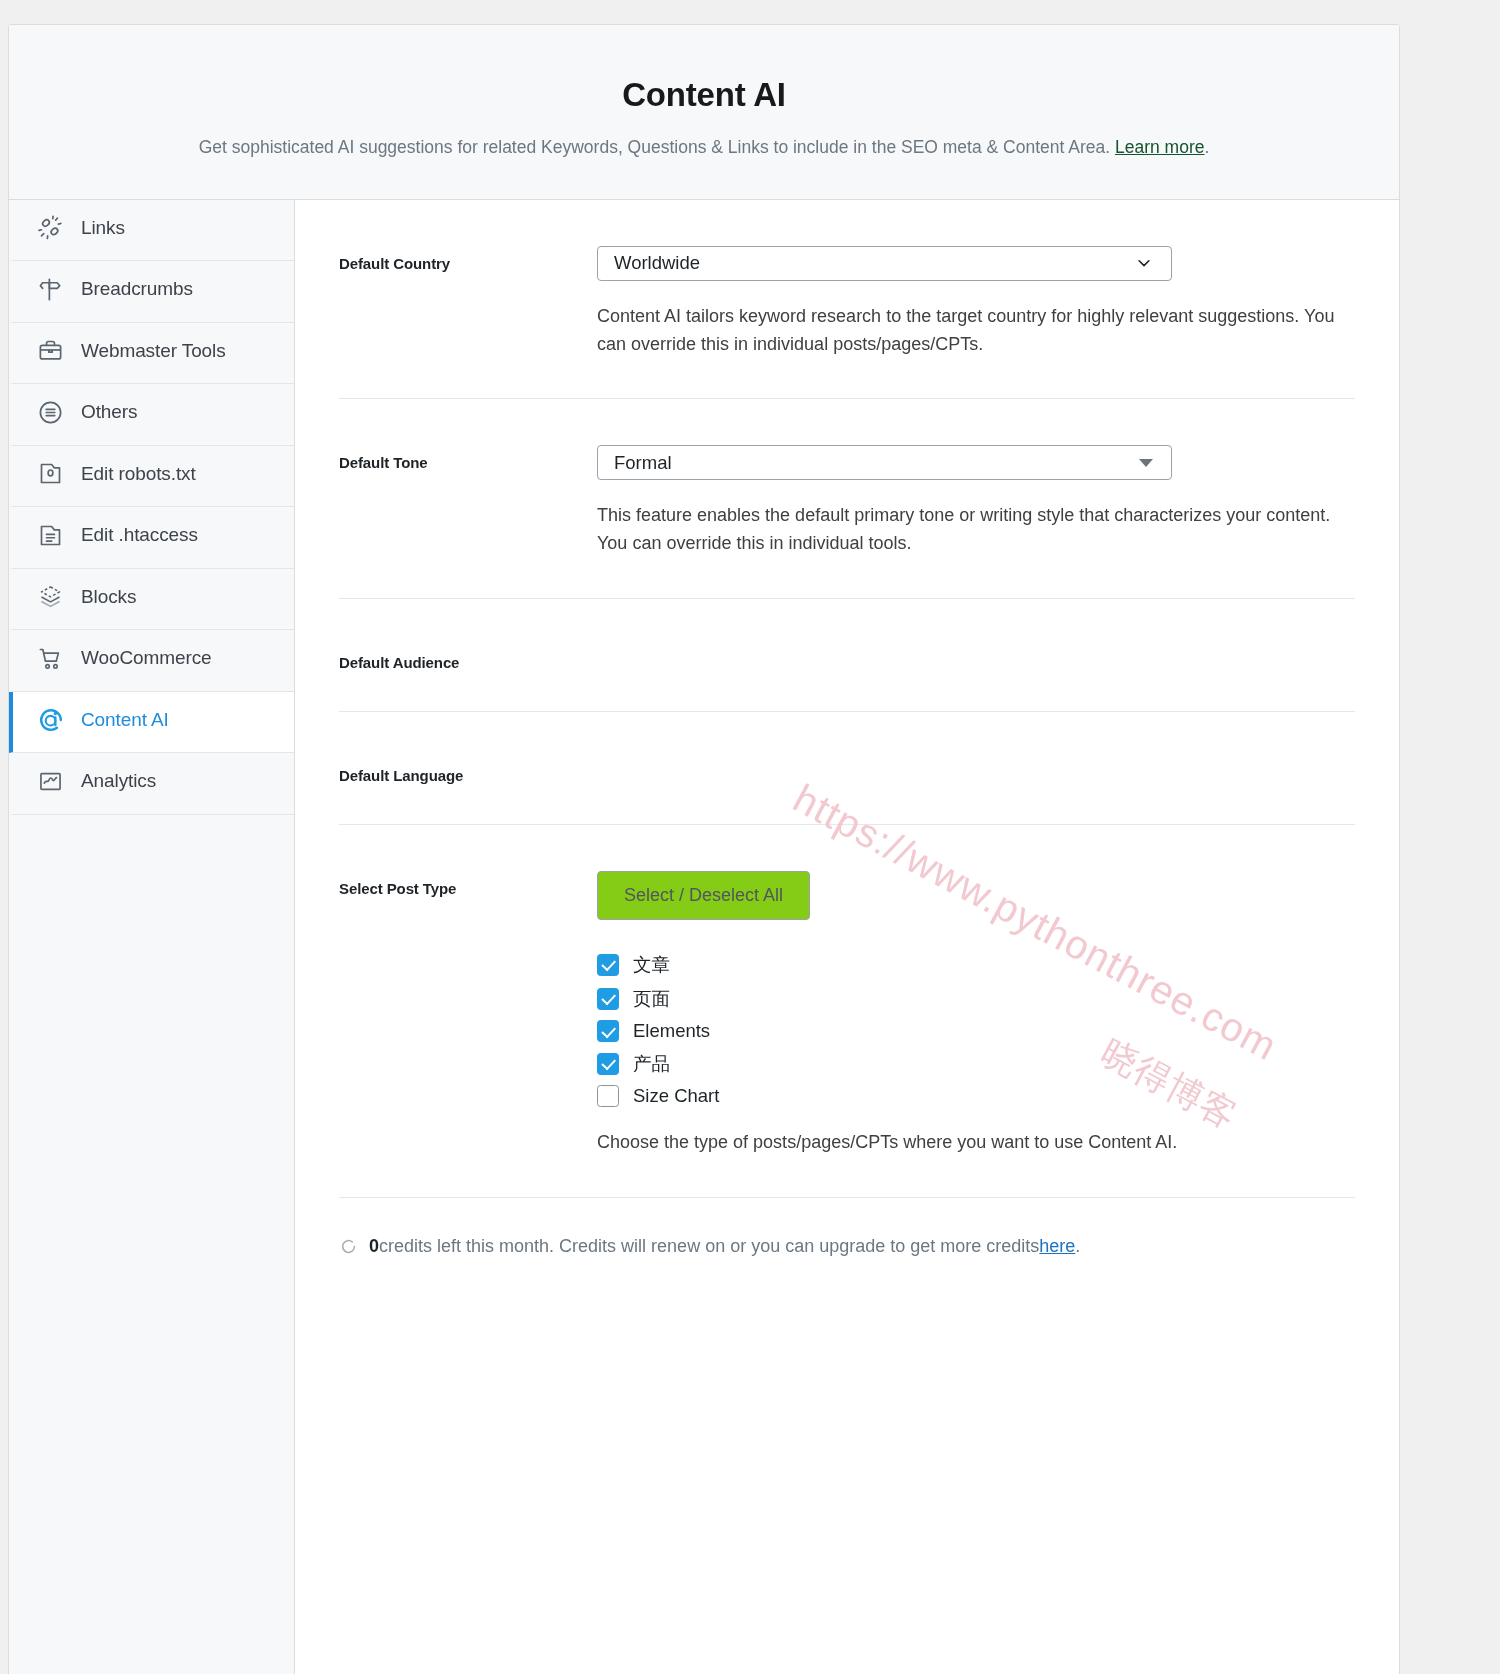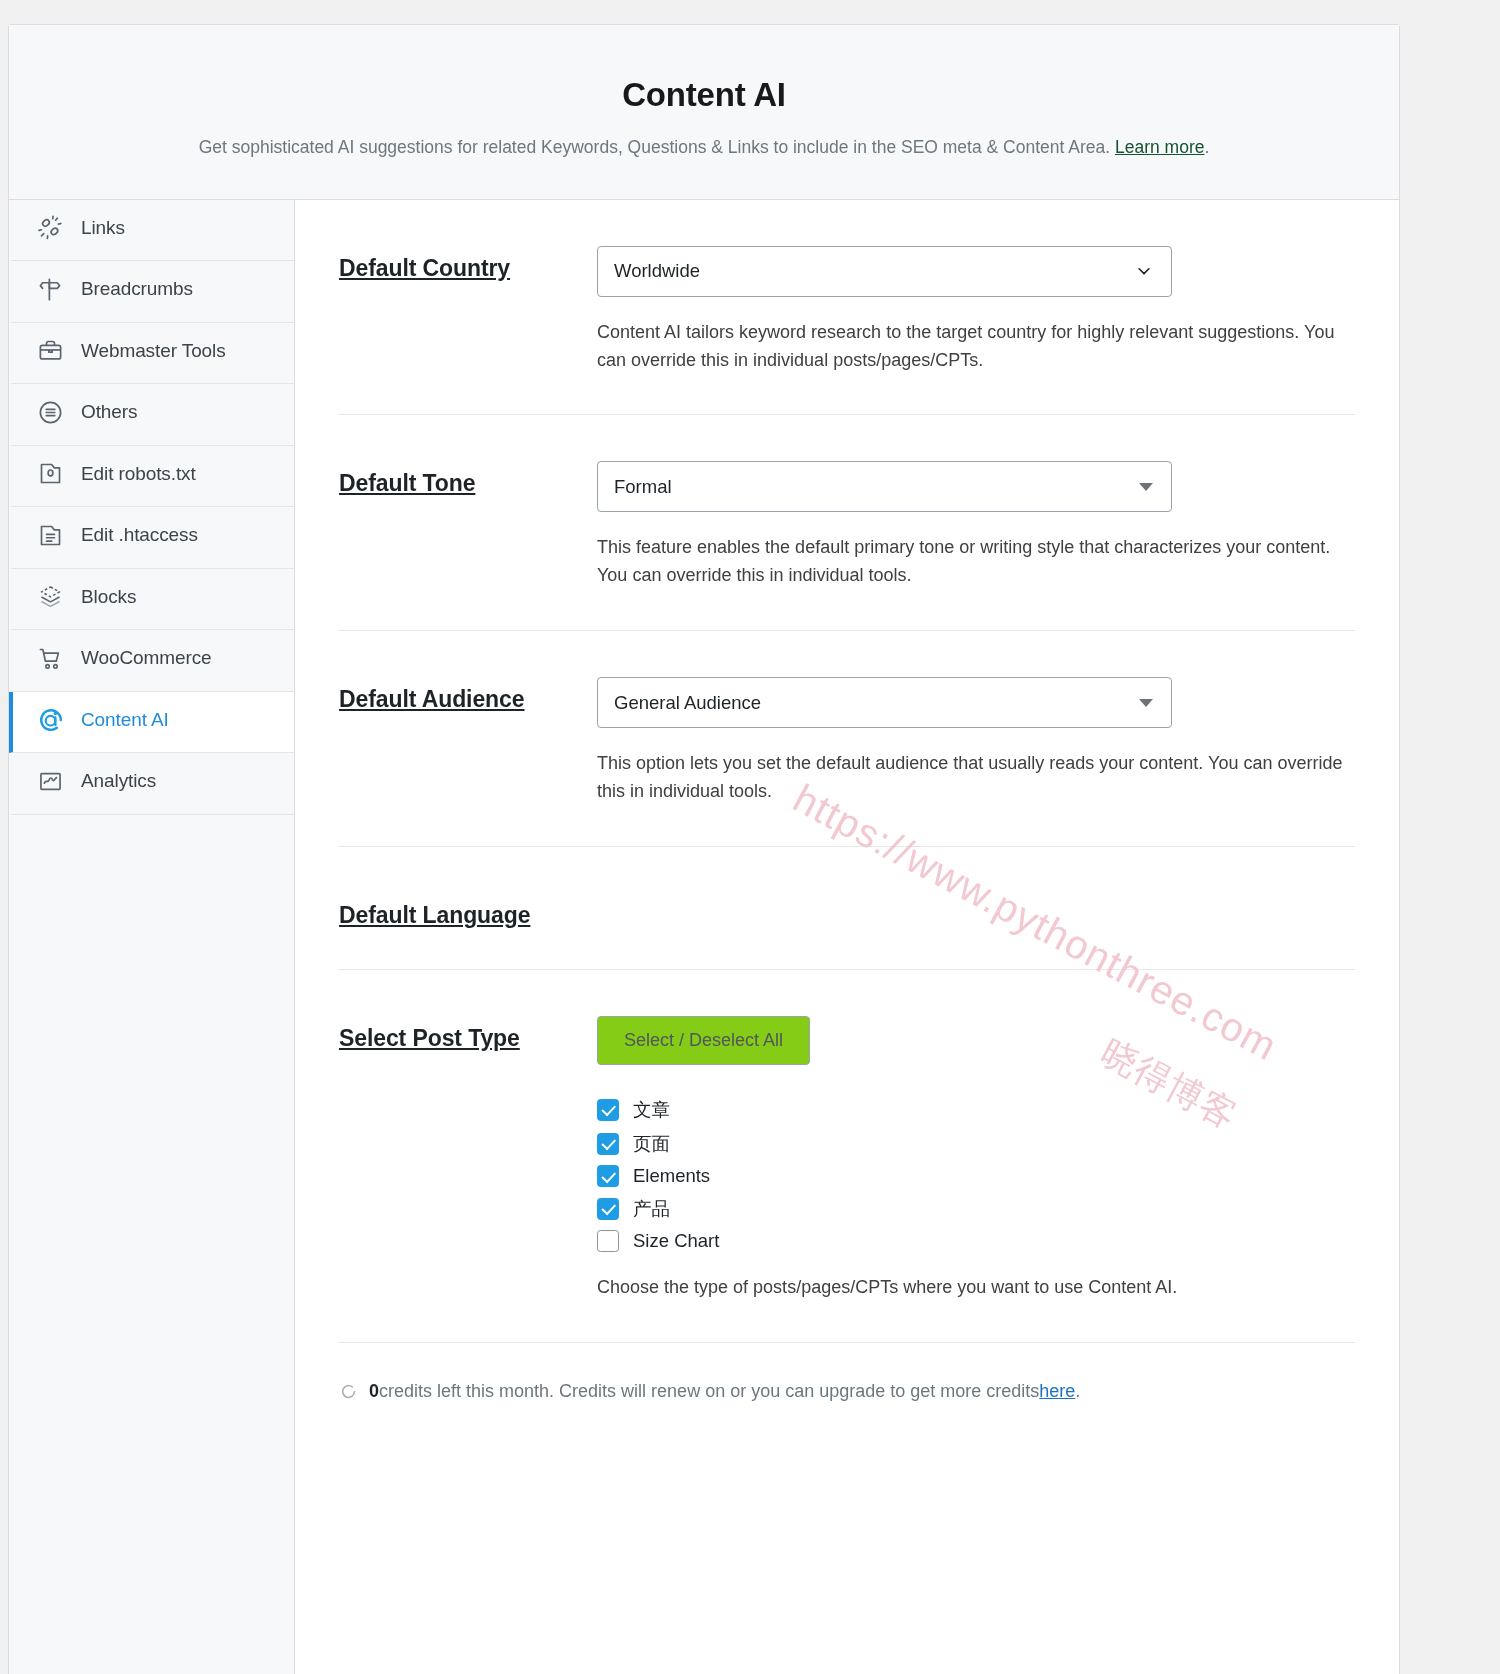--- a/index.html
+++ b/index.html
@@ -104,33 +104,32 @@
   .frow {
     display: flex;
     align-items: flex-start;
     padding: 46px 0 40px 0;
     border-bottom: 1px solid #e6e7e9;
   }
   .frow:last-child { border-bottom: none; }
   .flabel {
     width: 258px;
     flex: 0 0 258px;
-    font-size: 23px;
+    font-size: 15px;
     font-weight: bold;
     color: #1d2327;
     padding-top: 9px;
     letter-spacing: -0.1px;
-    text-decoration: underline;
   }
   .fctrl { flex: 1 1 auto; max-width: 778px; }
 
   .sel {
     position: relative;
     width: 575px;
-    height: 51px;
+    height: 35px;
     border: 1px solid #9aa2ab;
     border-radius: 4px;
     background: #fff;
     display: flex;
     align-items: center;
     padding: 0 16px;
     cursor: pointer;
   }
   .sel-val {
     font-size: 18.5px;
@@ -382,29 +381,20 @@
               <span class="sel-arrow">
                   <span class="tri"></span>
                 </span>
             </div>
             <div class="fhelp">This feature enables the default primary tone or writing style that characterizes your content. You can override this in individual tools.</div>
           </div>
         </div>
 
         <div class="frow">
           <div class="flabel">Default Audience</div>
-          <div class="fctrl">
-            <div class="sel">
-              <span class="sel-val">General Audience</span>
-              <span class="sel-arrow">
-                  <span class="tri"></span>
-                </span>
-            </div>
-            <div class="fhelp">This option lets you set the default audience that usually reads your content. You can override this in individual tools.</div>
-          </div>
         </div>
 
         <div class="frow">
           <div class="flabel">Default Language</div>
         </div>
 
         <div class="frow">
           <div class="flabel">Select Post Type</div>
           <div class="fctrl">
             <div class="sd-btn">Select / Deselect All</div>

